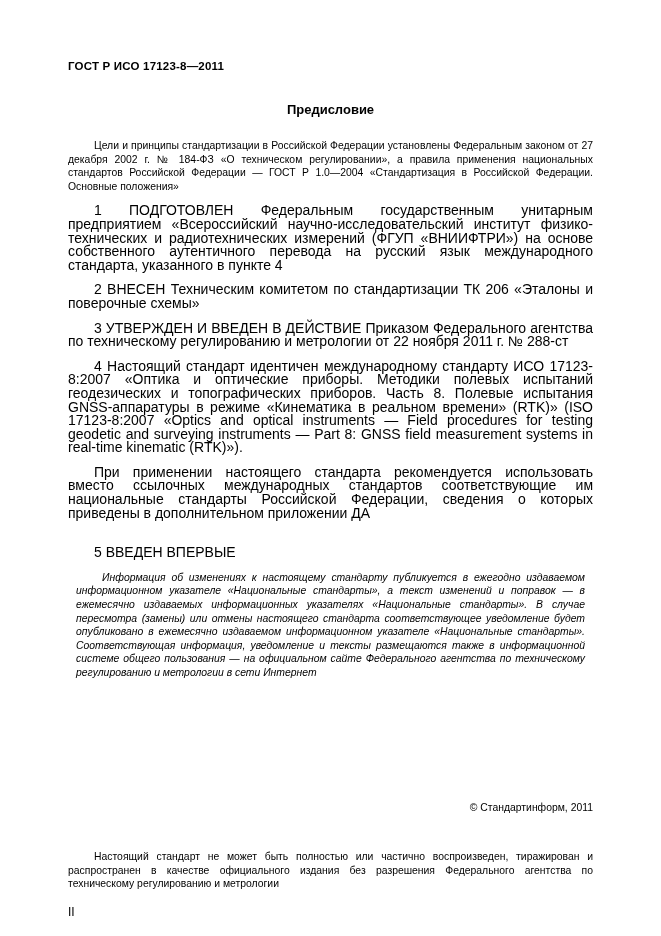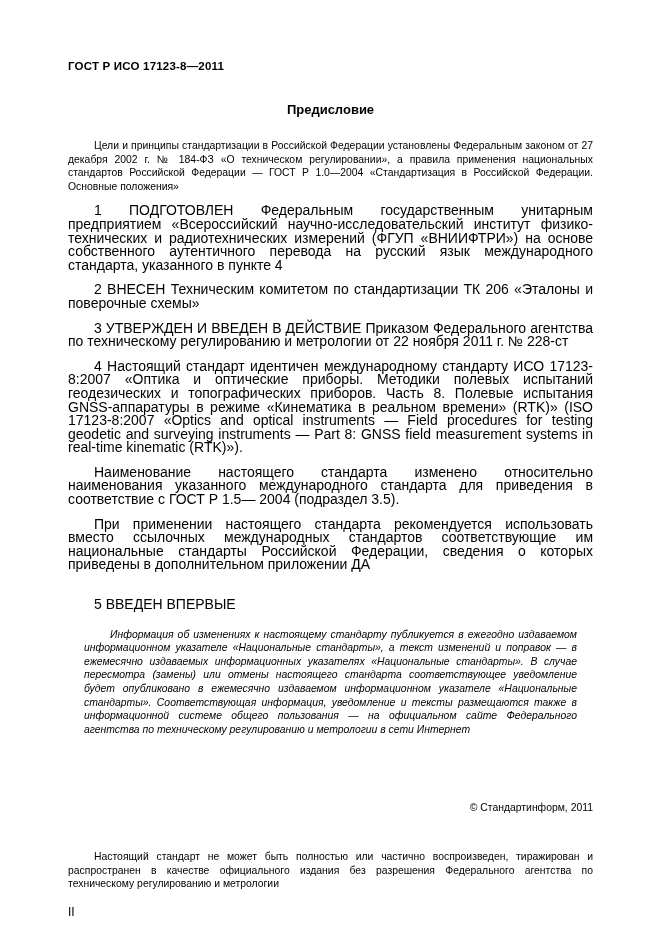--- a/index.html
+++ b/index.html
@@ -63,21 +63,21 @@
     text-indent: 26px;
   }
   .item-last {
     margin-bottom: 26px;
   }
   .italic-block {
     font-size: 10.4px;
     line-height: 13.6px;
     font-style: italic;
     text-align: justify;
-    margin: 16px;
+    margin: 8px;
     text-indent: 26px;
   }
   .copyright {
     position: absolute;
     left: 0;
     top: 742px;
     width: 525px;
     text-align: right;
     font-size: 10.4px;
   }
@@ -106,23 +106,22 @@
 
     <div class="doc-header">ГОСТ Р ИСО 17123-8—2011</div>
 
     <div class="doc-title">Предисловие</div>
 
     <p class="body-text indent">Цели и принципы стандартизации в Российской Федерации установлены Федеральным законом от 27 декабря 2002 г. № 184-ФЗ «О техническом регулировании», а правила применения национальных стандартов Российской Федерации — ГОСТ Р 1.0—2004 «Стандартизация в Российской Федерации. Основные положения»</p>
 
 
     <p class="item">1  ПОДГОТОВЛЕН Федеральным государственным унитарным предприятием «Всероссийский научно-исследовательский институт физико-технических и радиотехнических измерений (ФГУП «ВНИИФТРИ») на основе собственного аутентичного перевода на русский язык международного стандарта, указанного в пункте 4</p>
     <p class="item">2  ВНЕСЕН Техническим комитетом по стандартизации ТК 206 «Эталоны и поверочные схемы»</p>
-    <p class="item">3  УТВЕРЖДЕН И ВВЕДЕН В ДЕЙСТВИЕ Приказом Федерального агентства по техническому регулированию и метрологии от 22 ноября 2011 г. № 228-ст</p>
+    <p class="item">3  УТВЕРЖДЕН И ВВЕДЕН В ДЕЙСТВИЕ Приказом Федерального агентства по техническому регулированию и метрологии от 22 ноября 2011 г. № 288-ст</p>
     <p class="item tight">4  Настоящий стандарт идентичен международному стандарту ИСО 17123-8:2007 «Оптика и оптические приборы. Методики полевых испытаний геодезических и топографических приборов. Часть 8. Полевые испытания GNSS-аппаратуры в режиме «Кинематика в реальном времени» (RTK)» (ISO 17123-8:2007 «Optics and optical instruments — Field procedures for testing geodetic and surveying instruments — Part 8: GNSS field measurement systems in real-time kinematic (RTK)»).</p>
-    <p class="item tight">Наименование настоящего стандарта изменено относительно наименования указанного международного стандарта для приведения в соответствие с ГОСТ Р 1.5— 2004 (подраздел 3.5).</p>
     <p class="item item-last">При применении настоящего стандарта рекомендуется использовать вместо ссылочных международных стандартов соответствующие им национальные стандарты Российской Федерации, сведения о которых приведены в дополнительном приложении ДА</p>
     <p class="item">5  ВВЕДЕН ВПЕРВЫЕ</p>
 
     <p class="italic-block">Информация об изменениях к настоящему стандарту публикуется в ежегодно издаваемом информационном указателе «Национальные стандарты», а текст изменений и поправок — в ежемесячно издаваемых информационных указателях «Национальные стандарты». В случае пересмотра (замены) или отмены настоящего стандарта соответствующее уведомление будет опубликовано в ежемесячно издаваемом информационном указателе «Национальные стандарты». Соответствующая информация, уведомление и тексты размещаются также в информационной системе общего пользования — на официальном сайте Федерального агентства по техническому регулированию и метрологии в сети Интернет</p>
 
     <div class="copyright">© Стандартинформ, 2011</div>
 
     <div class="footer-note">Настоящий стандарт не может быть полностью или частично воспроизведен, тиражирован и распространен в качестве официального издания без разрешения Федерального агентства по техническому регулированию и метрологии</div>
 
     <div class="page-number">II</div>

